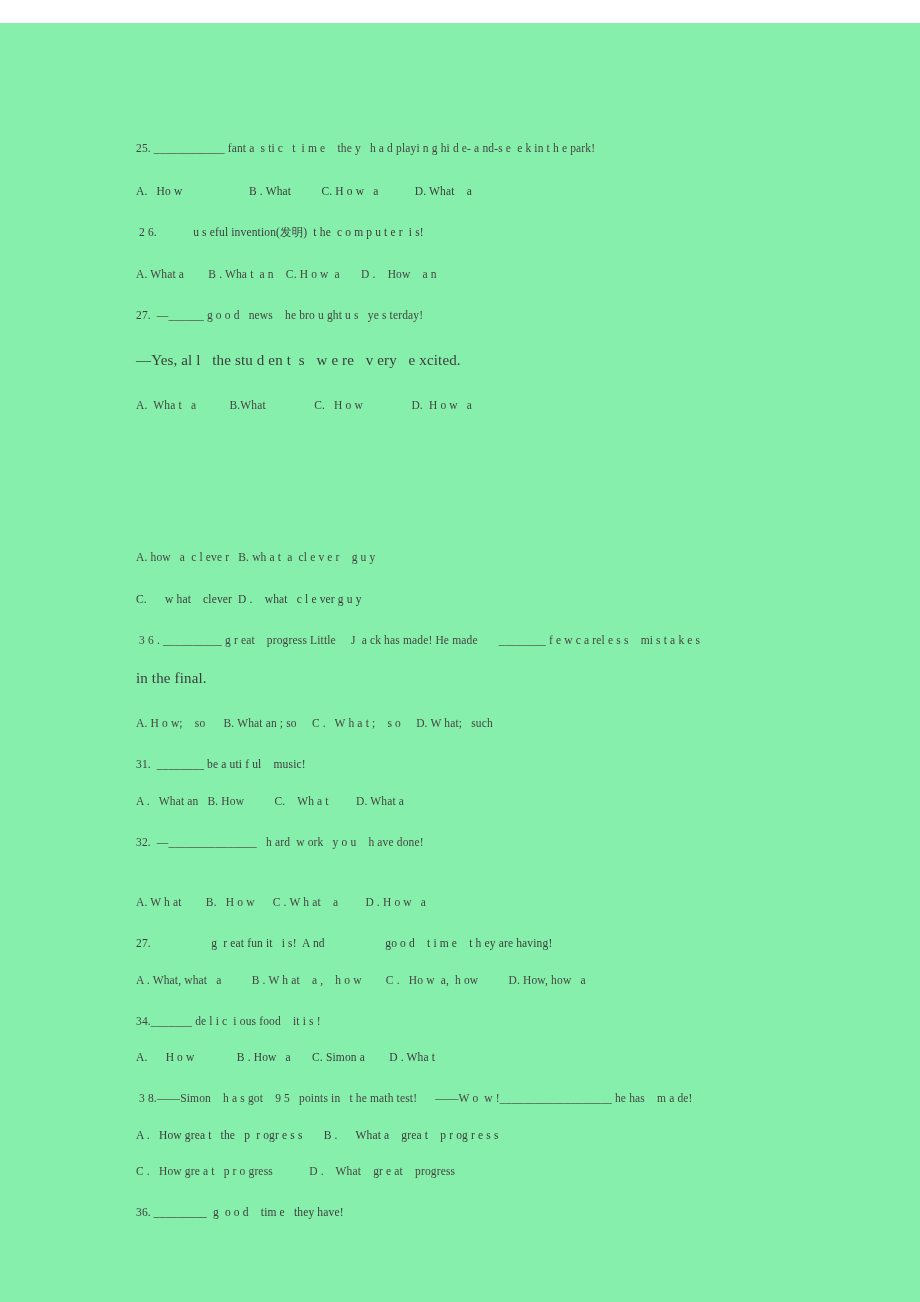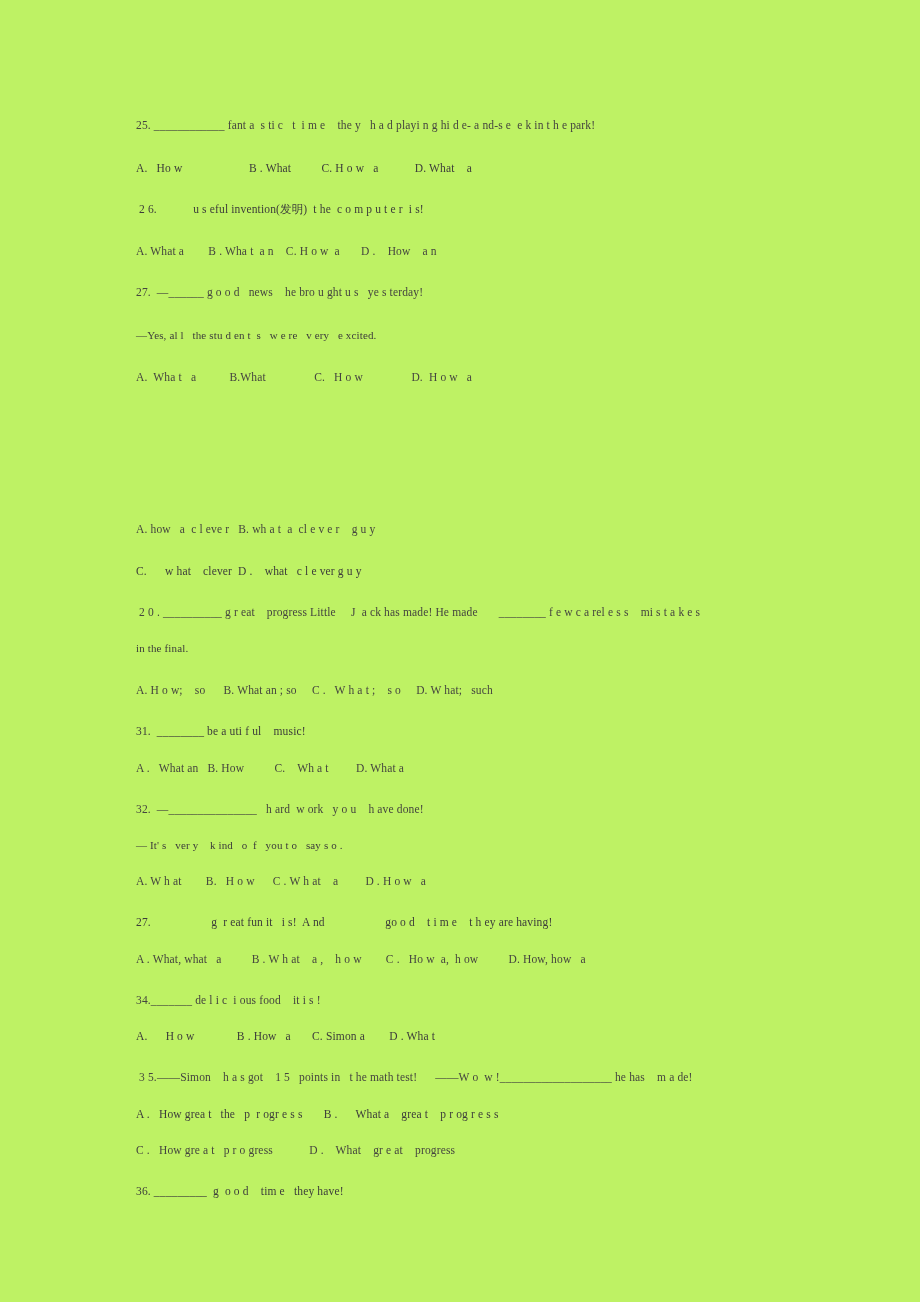--- a/index.html
+++ b/index.html
@@ -15,21 +15,22 @@
     overflow: hidden;
     font-family: "Liberation Serif", "DejaVu Serif", serif;
     color: #3a3a3a;
     -webkit-font-smoothing: antialiased;
   }
 
   
   #page {
     position: absolute;
     inset: 0;
-    background: #bef264;
+    background: #86efac;
+    margin-top: 23px;
   }
 
   
   #content {
     position: absolute;
     left: 136px;
     top: 120px;
     width: 700px;
   }
 
@@ -49,21 +50,21 @@
   .gap-huge    { height: 110px; }
 
   .opts {
     font-size: 11.5px;
     color: #41413f;
     white-space: pre;
     letter-spacing: 0.15px;
   }
 
   .cont {
-    font-size: 11px;
+    font-size: 15px;
     color: #41413f;
     white-space: pre-wrap;
     letter-spacing: 0.15px;
   }
 
   
   .s1 { color: #45453f; }
   .s2 { color: #3c3c3a; }
 </style>
 </head>
@@ -92,55 +93,54 @@
 
     <div class="gap-huge"></div>
 
     <div class="gap-md"></div>
     <div class="opts s1">A. how   a  c l eve r   B. wh a t  a  cl e v e r    g u y</div>
     <div class="gap-md"></div>
     <div class="opts s2">C.      w hat    clever  D .    what   c l e ver g u y</div>
 
     <div class="gap-md"></div>
 
-    <div class="line q-stem s1"> 2 0 . __________ g r eat    progress Little     J  a ck has made! He made       ________ f e w c a rel e s s    mi s t a k e s</div>
+    <div class="line q-stem s1"> 3 6 . __________ g r eat    progress Little     J  a ck has made! He made       ________ f e w c a rel e s s    mi s t a k e s</div>
     <div class="gap-sm"></div>
     <div class="cont s2">in the final.</div>
     <div class="gap-md"></div>
     <div class="opts s1">A. H o w;    so      B. What an ; so     C .   W h a t ;    s o     D. W hat;   such</div>
 
     <div class="gap-md"></div>
 
     <div class="line q-stem s2">31.  ________ be a uti f ul    music!</div>
     <div class="gap-sm"></div>
     <div class="opts s1">A .   What an   B. How          C.    Wh a t         D. What a</div>
 
     <div class="gap-md"></div>
 
     <div class="line q-stem s1">32.  —_______________   h ard  w ork   y o u    h ave done!</div>
     <div class="gap-sm"></div>
-    <div class="cont s2">— It' s   ver y    k ind   o  f   you t o   say s o .</div>
     <div class="gap-sm"></div>
     <div class="opts s1">A. W h at        B.   H o w      C . W h at    a         D . H o w   a</div>
 
     <div class="gap-md"></div>
 
     <div class="line q-stem s2">27.                    g  r eat fun it   i s!  A nd                    go o d    t i m e    t h ey are having!</div>
     <div class="gap-sm"></div>
     <div class="opts s1">A . What, what   a          B . W h at    a ,    h o w        C .   Ho w  a,  h ow          D. How, how   a</div>
 
     <div class="gap-md"></div>
 
     <div class="line q-stem s1">34._______ de l i c  i ous food    it i s !</div>
     <div class="gap-sm"></div>
     <div class="opts s2">A.      H o w              B . How   a       C. Simon a        D . Wha t</div>
 
     <div class="gap-md"></div>
 
-    <div class="line q-stem s1"> 3 5.——Simon    h a s got    1 5   points in   t he math test!      ——W o  w !___________________ he has    m a de!</div>
+    <div class="line q-stem s1"> 3 8.——Simon    h a s got    9 5   points in   t he math test!      ——W o  w !___________________ he has    m a de!</div>
     <div class="gap-sm"></div>
     <div class="opts s2">A .   How grea t   the   p  r ogr e s s       B .      What a    grea t    p r og r e s s</div>
     <div class="gap-sm"></div>
     <div class="opts s1">C .   How gre a t   p r o gress            D .    What    gr e at    progress</div>
 
     <div class="gap-md"></div>
 
     <div class="line q-stem s2">36. _________  g  o o d    tim e   they have!</div>
 
   </div>

